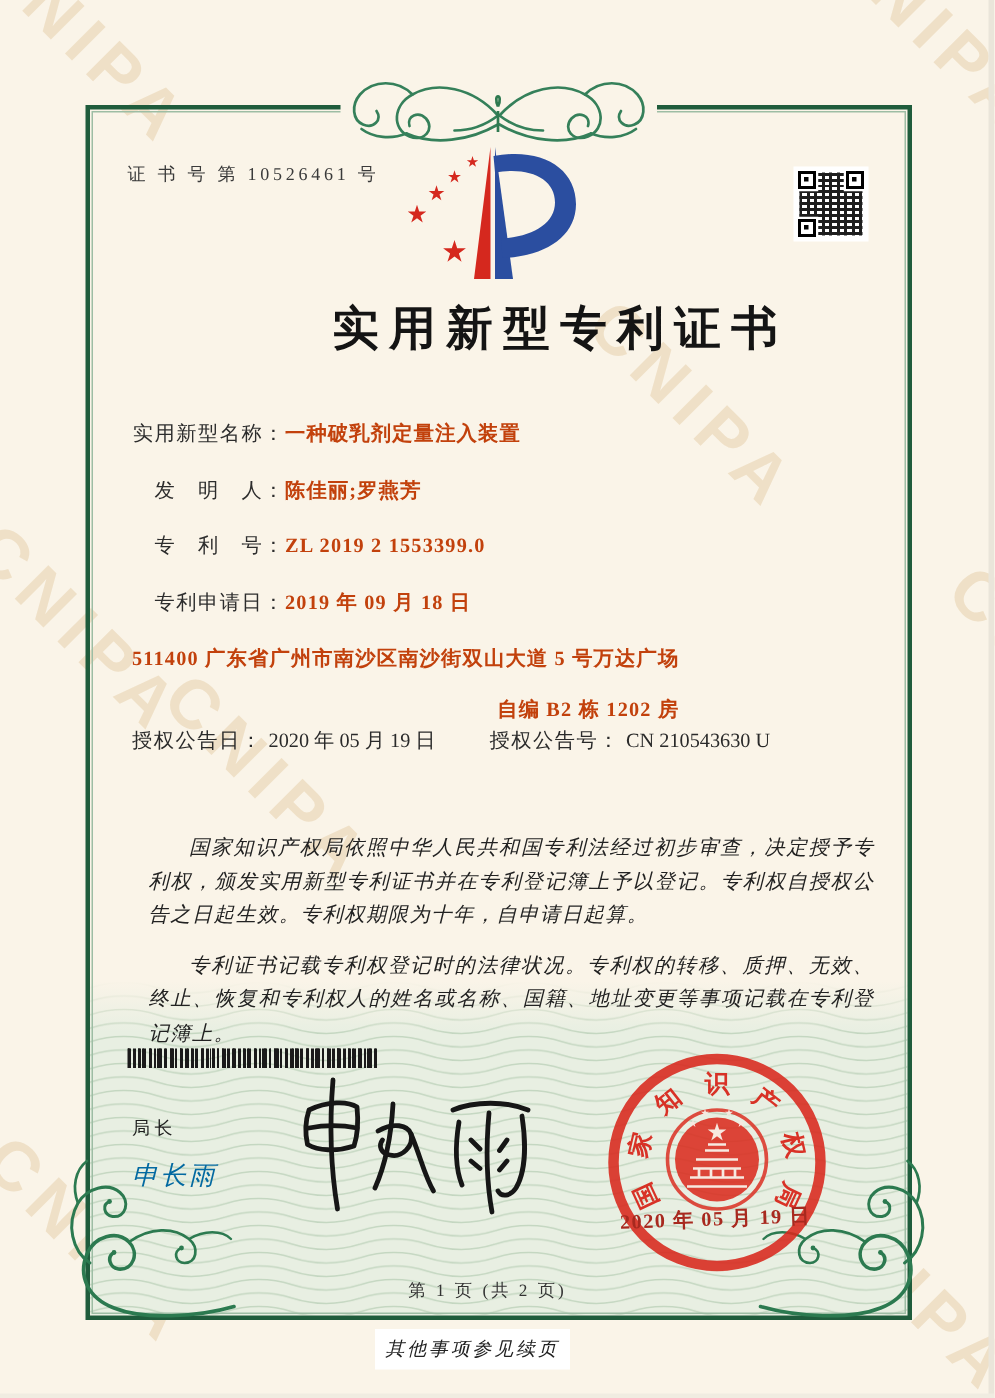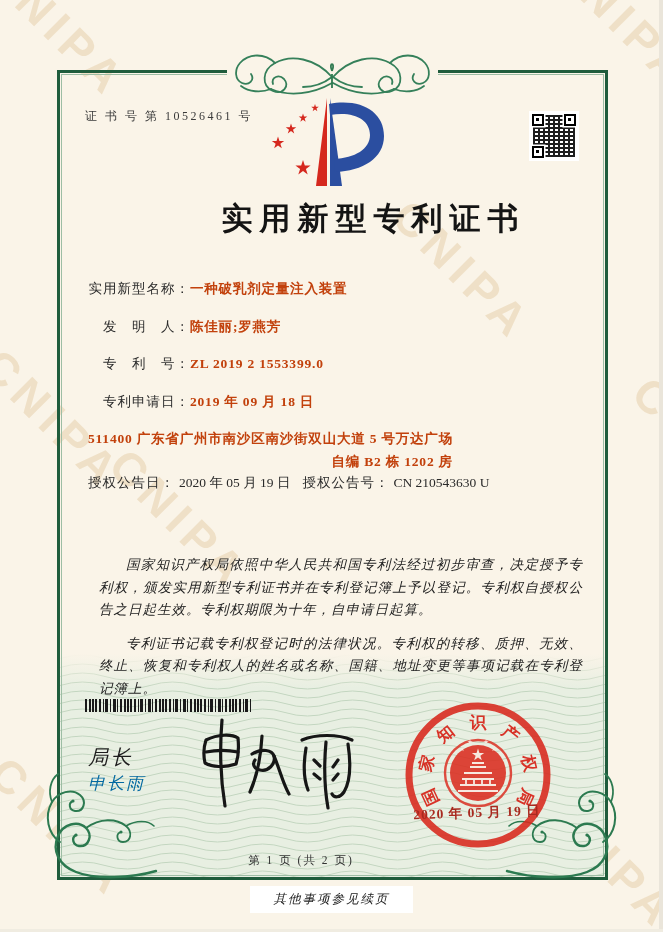--- a/index.html
+++ b/index.html
@@ -41,48 +41,48 @@
 
   .logo{position:absolute;left:263px;top:96px;z-index:4;}
 
   .title{position:absolute;left:57px;top:198px;width:633px;text-align:center;z-index:4;
       font-size:31px;font-weight:700;letter-spacing:7px;color:#141414;}
 
   .fields{position:absolute;left:88px;top:281px;width:508px;z-index:4;font-size:13.5px;text-align:right;}
   .field{display:flex;margin-bottom:21px;line-height:16.5px;}
   .field .lbl{flex:0 0 102px;letter-spacing:1px;color:#2d2d2d;}
   .field .val{letter-spacing:0.8px;color:#c2410c;font-weight:bold;}
-  .addr2{margin-top:6px;}
+  .addr2{margin-top:17px;}
   .grant{display:flex;margin-top:5px;line-height:16.5px;}
   .grant .lbl{letter-spacing:1px;margin-right:4px;}
-  .grant .g2{margin-left:12px;}
+  .grant .g2{margin-left:36px;}
 
   .paras{position:absolute;left:88px;top:543px;width:506px;z-index:4;
       font-size:13.5px;line-height:22.5px;text-align:justify;color:#222;
       font-style:italic;letter-spacing:1px;}
   .paras p{margin:11px;text-indent:2em;}
 
   .barcode{position:absolute;left:85px;top:699px;width:167px;height:13px;z-index:4;
       background:
         repeating-linear-gradient(90deg,#1a1a1a 0 1.5px,transparent 1.5px 3.5px),
         repeating-linear-gradient(90deg,#1a1a1a 0 2px,transparent 2px 7px),
         repeating-linear-gradient(90deg,#1a1a1a 0 1px,transparent 1px 5px);}
 
-  .signer-title{position:absolute;left:88px;top:744px;z-index:4;font-size:20px;font-style:italic;color:#1d1d1d;letter-spacing:3px;}
+  .signer-title{position:absolute;left:88px;top:744px;z-index:4;font-size:12px;color:#1d1d1d;letter-spacing:3px;}
   .signer-name{position:absolute;left:88px;top:772px;z-index:4;font-size:17px;font-style:italic;color:#0369a1;letter-spacing:2px;}
   .signature{position:absolute;left:192px;top:714px;z-index:4;}
 
   .seal{position:absolute;left:400px;top:697px;z-index:5;}
   .seal-date{position:absolute;left:399px;top:804px;width:156px;z-index:6;text-align:center;
       font-size:13.5px;font-weight:700;color:#a8291f;letter-spacing:1px;transform:rotate(-2deg);}
 
   .page-info{position:absolute;left:57px;top:853px;width:488px;text-align:center;z-index:4;
-      font-size:11.5px;letter-spacing:2px;color:#333;}
-
-  .note{position:absolute;left:250px;top:886px;width:163px;height:27px;background:#ffffff;z-index:4;
+      font-size:11.5px;letter-spacing:2px;color:#333;padding-left:24px;}
+
+  .note{position:absolute;left:250px;top:886px;width:130px;height:27px;background:#ffffff;z-index:4;
       display:flex;align-items:center;justify-content:center;
       font-size:12.5px;font-style:italic;letter-spacing:2px;color:#222;}
 
   .edge-r{position:absolute;right:0;top:0;width:4px;height:932px;background:#eae5da;z-index:7;}
   .edge-b{position:absolute;left:0;bottom:0;width:663px;height:3px;background:#f0ece1;z-index:7;}
 </style>
 </head>
 <body>
 
 <div class="page">

